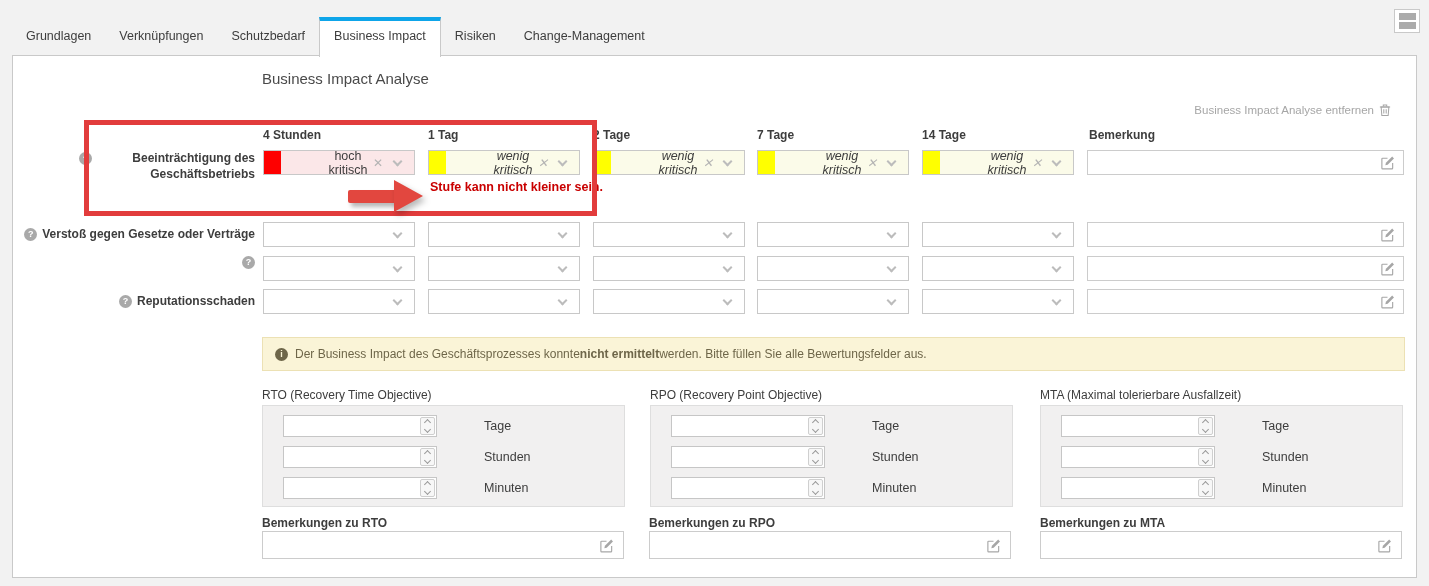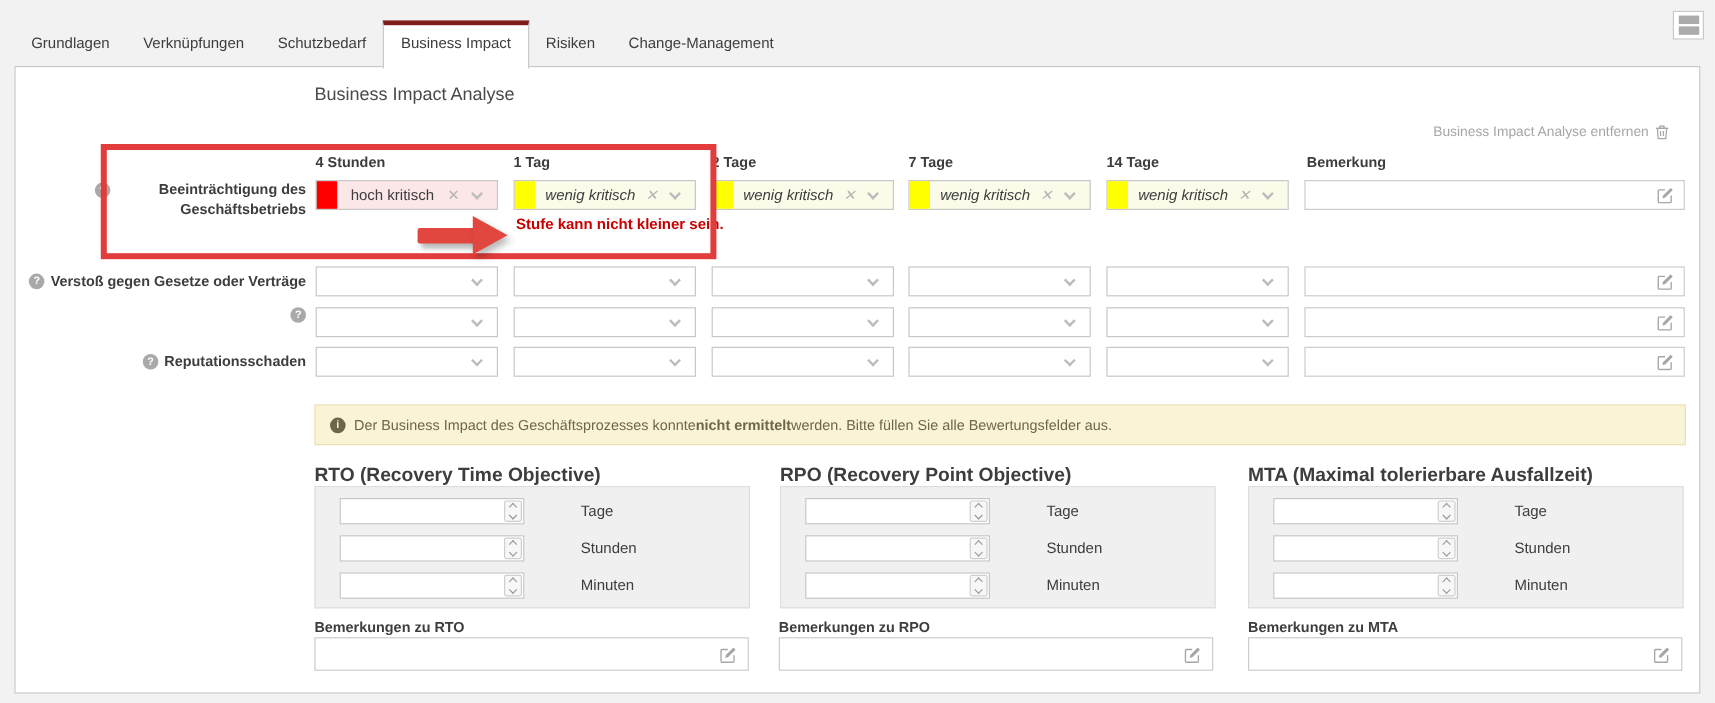--- a/index.html
+++ b/index.html
@@ -8,21 +8,21 @@
     width:1429px; height:586px; position:relative; overflow:hidden;
     background:#f2f2f2; color:#3d3d3d;
     font-family:"Liberation Sans", sans-serif; font-size:12px;
   }
 
   
   .tabbar { position:absolute; left:12px; top:0; height:56px; display:flex; align-items:flex-end; z-index:3; }
   .tab { padding:0 14px 13px; font-size:12.5px; color:#3d3d3d; cursor:pointer; white-space:nowrap; }
   .tab.active {
     background:#fff; border:1px solid #c9c9c9; border-bottom:none;
-    border-top:4px solid #7f1d1d; padding:8px 14px 14px; margin-bottom:-1px; position:relative;
+    border-top:4px solid #0ea5e9; padding:8px 14px 14px; margin-bottom:-1px; position:relative;
   }
   .layout-btn {
     position:absolute; right:9px; top:9px; width:26px; height:24px; background:#fff;
     border:1px solid #c9c9c9; display:flex; flex-direction:column; align-items:center;
     justify-content:center; gap:2px; cursor:pointer; z-index:4;
   }
   .layout-btn .bar { width:17px; height:7px; background:#ababab; }
 
   
   .panel { position:absolute; left:12px; top:55px; width:1405px; height:523px; background:#fff; border:1px solid #c9c9c9; z-index:2; }
@@ -48,21 +48,21 @@
 
   .sel {
     position:absolute; width:152px; height:25px; border:1px solid #c8c8c8; background:#fff;
     display:flex; align-items:center; cursor:pointer;
   }
   .sel.pink { background:#fbe7e8; }
   .sel.lyellow { background:#fbfbe9;font-style:italic; }
   .sel .swatch { width:17px; align-self:stretch; flex:none; }
   .swatch.red { background:#fe0000; }
   .swatch.yellow { background:#ffff00; }
-  .sel .txt { flex:1; text-align:center; font-size:12.5px; color:#3d3d3d; }
+  .sel .txt { flex:1; text-align:center; font-size:12.5px; color:#3d3d3d;margin-left:42px; }
   .sel .x { color:#b3b3b3; font-size:12px; margin-right:11px; cursor:pointer; line-height:1; }
   .chev { width:7px; height:7px; border-right:2px solid #bcbcbc; border-bottom:2px solid #bcbcbc; transform:rotate(45deg); margin:-3px 13px 0 0; flex:none; }
   .sel.empty .chev { margin-left:auto; }
   .sx1{left:250px}.sx2{left:415px}.sx3{left:580px}.sx4{left:744px}.sx5{left:909px}
 
   .remarkbox {
     position:absolute; left:1074px; width:317px; height:25px; border:1px solid #ccc; background:#fff;
     display:flex; align-items:center; padding:0 8px 0 6px; cursor:text;
   }
   .remarkbox input { flex:1; border:none; outline:none; background:transparent; font:inherit; min-width:0; height:100%; }
@@ -80,21 +80,21 @@
     border:1px solid #ece1b4; display:flex; align-items:center; padding-left:12px;
     font-size:12px; color:#6e6649;
   }
   .iicon {
     width:13px; height:13px; border-radius:50%; background:#6e6649; color:#faf4d7;
     font-size:9px; font-weight:bold; display:inline-flex; align-items:center; justify-content:center;
     margin-right:7px; flex:none;
   }
 
   
-  .obj-title { position:absolute; top:332px; font-size:16px; font-weight:bold; }
+  .obj-title { position:absolute; top:332px; font-size:12px; font-weight:normal; }
   .ox1{left:249px}.ox2{left:637px}.ox3{left:1027px}
   .obj-panel { position:absolute; top:349px; width:363px; height:102px; background:#f1f0f0; border:1px solid #dedede;padding-left:24px; }
   .numrow { position:absolute; left:20px; height:22px; }
   .nr1{top:9px}.nr2{top:40px}.nr3{top:71px}
   .numwrap { position:absolute; left:0; top:0; width:154px; height:22px; border:1px solid #c6c6c6; background:#fff; display:flex; align-items:center; }
   .numwrap input { flex:1; min-width:0; border:none; outline:none; font:inherit; height:100%; padding:0 4px; background:transparent; }
   .spin { width:15px; height:18px; margin-right:1px; border:1px solid #cfcfcf; background:#f7f7f7; border-radius:2px; display:flex; flex-direction:column; align-items:center; justify-content:center; gap:2px; cursor:pointer; flex:none; }
   .spin .up { width:5px; height:5px; border-left:1.5px solid #9a9a9a; border-top:1.5px solid #9a9a9a; transform:rotate(45deg); }
   .spin .dn { width:5px; height:5px; border-left:1.5px solid #9a9a9a; border-top:1.5px solid #9a9a9a; transform:rotate(225deg); }
   .fieldlabel { position:absolute; left:201px; top:0; font-size:12.5px; line-height:22px; }

